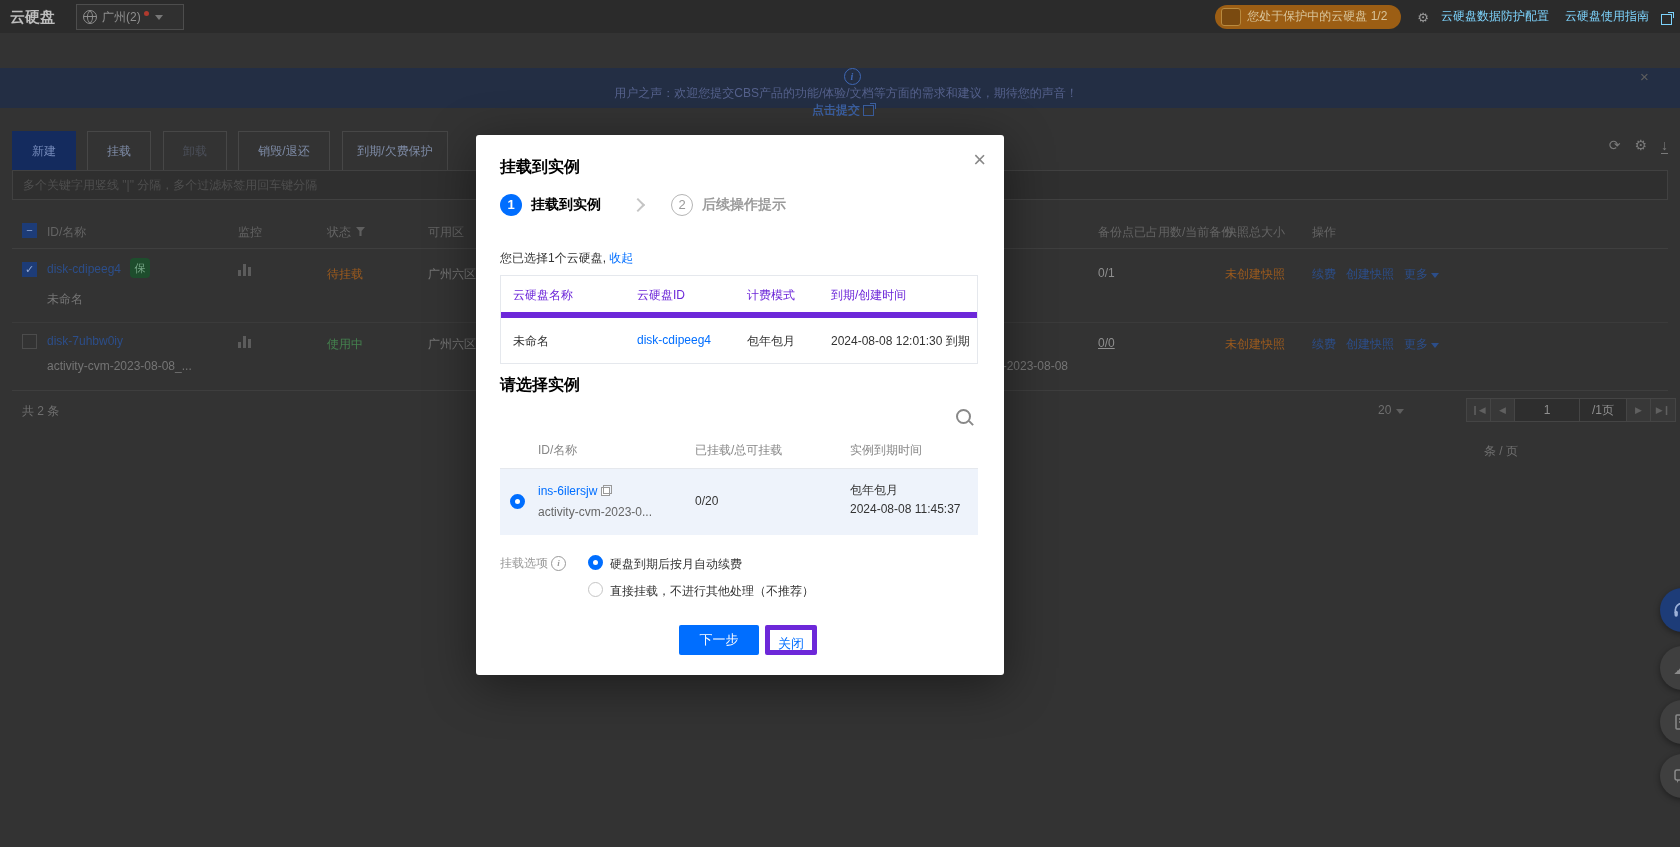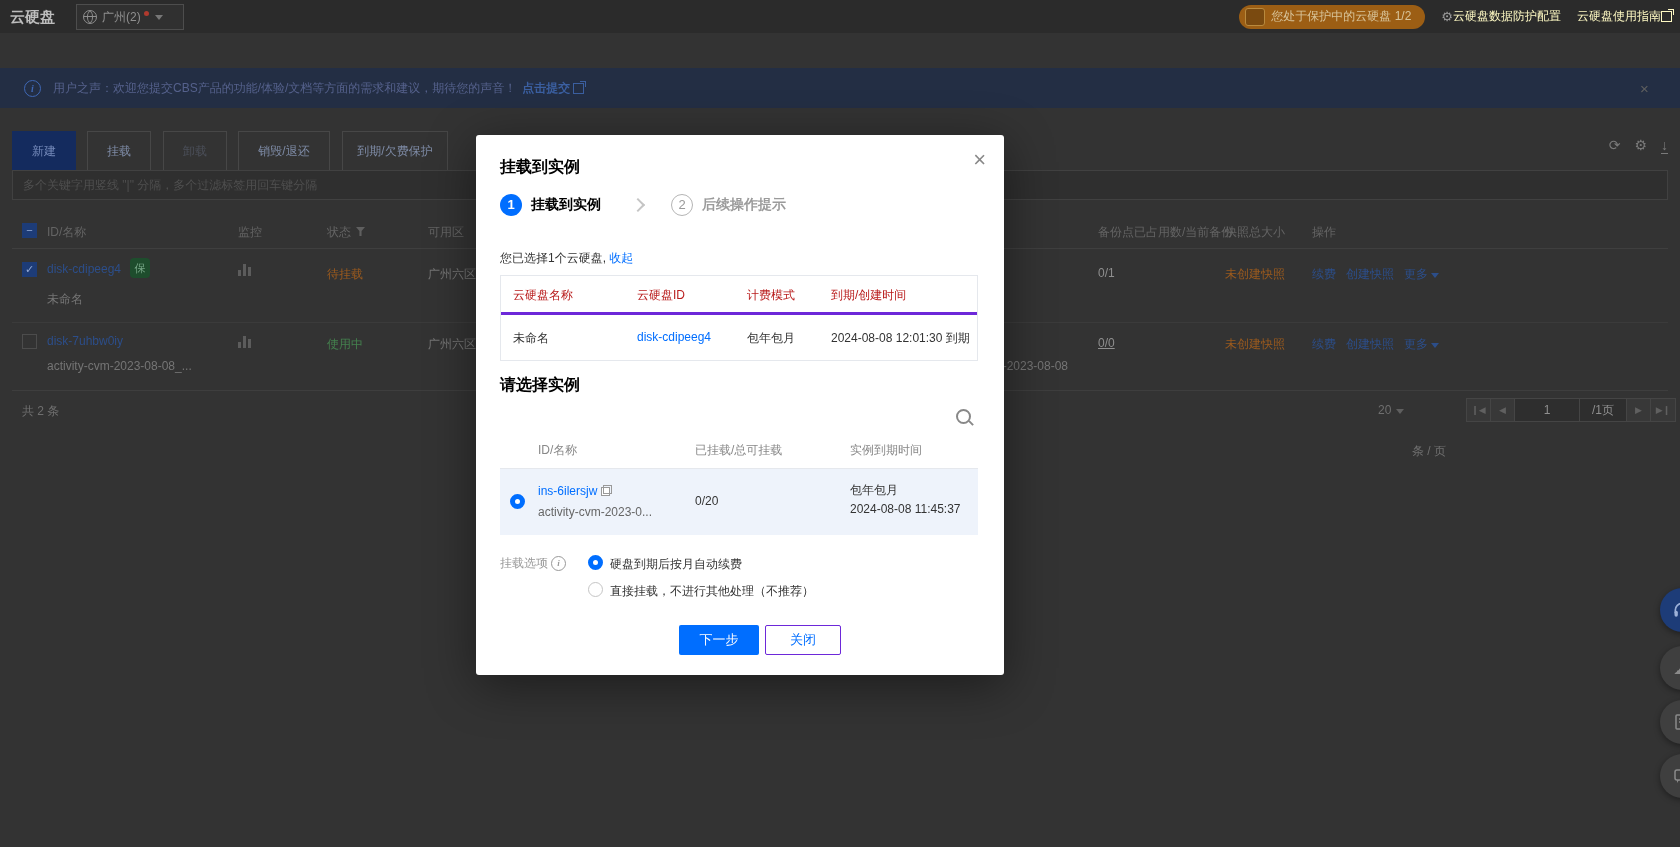--- a/index.html
+++ b/index.html
@@ -13,26 +13,26 @@
     display:flex;align-items:center;padding:0 6px;color:#8f8f8f;cursor:pointer;}
   .icon-globe{width:12px;height:12px;border:1px solid #8f8f8f;border-radius:50%;position:relative;margin-right:5px;flex:none;}
   .icon-globe::before{content:"";position:absolute;left:0;right:0;top:5px;border-top:1px solid #8f8f8f;}
   .icon-globe::after{content:"";position:absolute;left:3px;top:0;width:4px;height:10px;border:1px solid #8f8f8f;border-radius:50%;}
   .red-dot{width:5px;height:5px;border-radius:50%;background:#b03a2e;margin:-8px 2px 0 3px;}
   .caret{width:0;height:0;border-left:4px solid transparent;border-right:4px solid transparent;border-top:5px solid #777;margin-left:4px;}
   .topbar-right{right:8px;top:0;height:33px;display:flex;align-items:center;gap:16px;}
   .protect-pill{height:24px;border-radius:12px;background:#9c5e14;color:#d8c49a;display:flex;align-items:center;
     padding:0 14px 0 6px;gap:6px;cursor:pointer;}
   .pill-icon{width:18px;height:16px;background:#7a4a10;border-radius:3px;border:1px solid #b98a3e;flex:none;}
-  .top-link{color:#fef9c3;display:flex;align-items:center;gap:0;cursor:pointer;}
+  .top-link{color:#7dd3fc;display:flex;align-items:flex-end;gap:12px;cursor:pointer;}
   .icon-gear::before{content:"⚙";font-size:13px;color:#9a9a9a;}
   .ext{width:9px;height:9px;border:1px solid currentColor;position:relative;display:inline-block;}
   .ext::after{content:"";position:absolute;right:-3px;top:-3px;width:5px;height:5px;border-top:1px solid currentColor;border-right:1px solid currentColor;background:inherit;}
   
-  .banner{left:0;top:68px;width:1680px;height:40px;background:#232e44;display:flex;align-items:center;}
+  .banner{left:0;top:68px;width:1680px;height:40px;background:#232e44;display:flex;align-items:center;flex-direction:column;}
   .icon-info{width:15px;height:15px;border:1px solid #3f68b5;border-radius:50%;color:#3f68b5;
     font:italic bold 10px "Liberation Serif",serif;text-align:center;line-height:15px;flex:none;}
   .icon-info::before{content:"i";}
   .banner-text{color:#55618c;margin-left:12px;}
   .banner-link{color:#3b5fa0;font-weight:bold;margin-left:6px;cursor:pointer;display:flex;align-items:center;gap:3px;}
   .banner-close{position:absolute;left:1640px;color:#5f5f5f;font-size:15px;cursor:pointer;}
   .banner-close::before{content:"×";}
   
   .btn{height:40px;border:1px solid #474747;background:transparent;color:#7e8ba6;display:flex;
     align-items:center;justify-content:center;cursor:pointer;box-sizing:border-box;}
@@ -91,21 +91,21 @@
   .steps{left:24px;top:59px;display:flex;align-items:center;}
   .step-circle{width:22px;height:22px;border-radius:50%;text-align:center;line-height:22px;font-size:13px;flex:none;}
   .sc-active{background:#006eff;color:#fff;font-weight:bold;}
   .sc-idle{border:1px solid #b5b5b5;color:#999;box-sizing:border-box;line-height:20px;}
   .step-label{font-size:14px;font-weight:bold;margin-left:9px;}
   .chev{width:8px;height:8px;border-top:2px solid #c5c5c5;border-right:2px solid #c5c5c5;
     transform:rotate(45deg);margin:0 28px 0 32px;}
   .m-sel{left:24px;top:115px;color:#333;}
   .m-link{color:#006eff;cursor:pointer;}
   .dtable{left:24px;top:140px;width:478px;border:1px solid #e5e8ed;box-sizing:border-box;}
-  .dt-head{height:36px;border-bottom:3px solid #6d28d9;position:relative;color:#b91c1c;}
+  .dt-head{height:36px;border-bottom:6px solid #6d28d9;position:relative;color:#6d28d9;}
   .dt-row{height:45px;position:relative;}
   .dt-head span,.dt-row span{position:absolute;top:11px;white-space:nowrap;}
   .dt-row span{top:15px;}
   .c1{left:12px;} .c2{left:136px;} .c3{left:246px;} .c4{left:330px;}
   .m-sub-title{left:24px;top:240px;font-size:16px;font-weight:bold;color:#000;}
   .m-search{left:24px;top:265px;width:478px;height:30px;box-sizing:border-box;border:1px solid #d5d9e0;
     padding:0 30px 0 10px;font-size:12px;color:#333;font-family:inherit;}
   .m-search::placeholder{color:#bfbfbf;}
   .icon-search{left:480px;top:274px;width:11px;height:11px;border:2px solid #888;border-radius:50%;}
   .icon-search::after{content:"";position:absolute;width:6px;height:2px;background:#888;
@@ -121,21 +121,21 @@
   .copy-icon{display:inline-block;width:11px;height:11px;position:relative;margin-left:4px;vertical-align:-1px;}
   .copy-icon::before{content:"";position:absolute;left:0;bottom:0;width:7px;height:7px;border:1px solid #999;background:#fff;}
   .copy-icon::after{content:"";position:absolute;right:0;top:0;width:7px;height:7px;border:1px solid #999;}
   .opt-label{left:24px;top:420px;color:#999;display:flex;align-items:center;gap:3px;}
   .icon-info2{width:13px;height:13px;border:1px solid #999;border-radius:50%;color:#999;
     font:italic bold 9px "Liberation Serif",serif;text-align:center;line-height:13px;}
   .icon-info2::before{content:"i";}
   .m-btn{position:absolute;height:30px;box-sizing:border-box;font-size:13px;text-align:center;
     line-height:30px;cursor:pointer;border-radius:2px;}
   .m-btn-primary{left:203px;top:490px;width:80px;background:#006eff;color:#fff;}
-  .m-btn-weak{left:289px;top:490px;width:76px;background:#fff;border:1px solid #6d28d9;color:#006eff;line-height:28px;}
+  .m-btn-weak{left:289px;top:490px;width:52px;background:#fff;border:5px solid #6d28d9;color:#006eff;line-height:28px;}
 </style>
 </head>
 <body>
 
 <div id="console">
 
   <div class="abs topbar"></div>
   <div class="abs page-title">云硬盘</div>
   <div class="abs region-box">
     <span class="icon-globe"></span>
@@ -250,21 +250,21 @@
         <span>更多</span><span class="caret-sm"></span>
       </span>
     </span>
   </div>
   <div class="abs row-border2"></div>
 
   <span class="abs pager-text" style="left:22px;top:403px;">共 2 条</span>
   <span class="abs pager-text" style="left:1378px;top:403px;cursor:pointer;">
     <span>20</span><span class="caret" style="display:inline-block;border-top-color:#5f5f5f;margin-left:5px;"></span>
   </span>
-  <span class="abs pager-text" style="left:1412px;top:403px;margin-top:40px;">条 / 页</span>
+  <span class="abs pager-text" style="left:1484px;top:403px;margin-top:40px;">条 / 页</span>
   <span class="pgbtn pg-first" style="left:1466px;width:25px;"></span>
   <span class="pgbtn pg-prev" style="left:1490px;width:25px;"></span>
   <span class="pgbtn pg-box" style="left:1514px;width:66px;">1</span>
   <span class="pgbtn pg-box" style="left:1579px;width:48px;">/1页</span>
   <span class="pgbtn pg-next" style="left:1626px;width:25px;"></span>
   <span class="pgbtn pg-last" style="left:1650px;width:26px;"></span>
 
   <div class="abs float-btn float-blue" style="top:588px;">
     <svg width="20" height="20" viewBox="0 0 24 24">
       <path d="M4 16v-4a8 8 0 0 1 16 0v4" fill="none" stroke="#9db1d8" stroke-width="2"></path>

